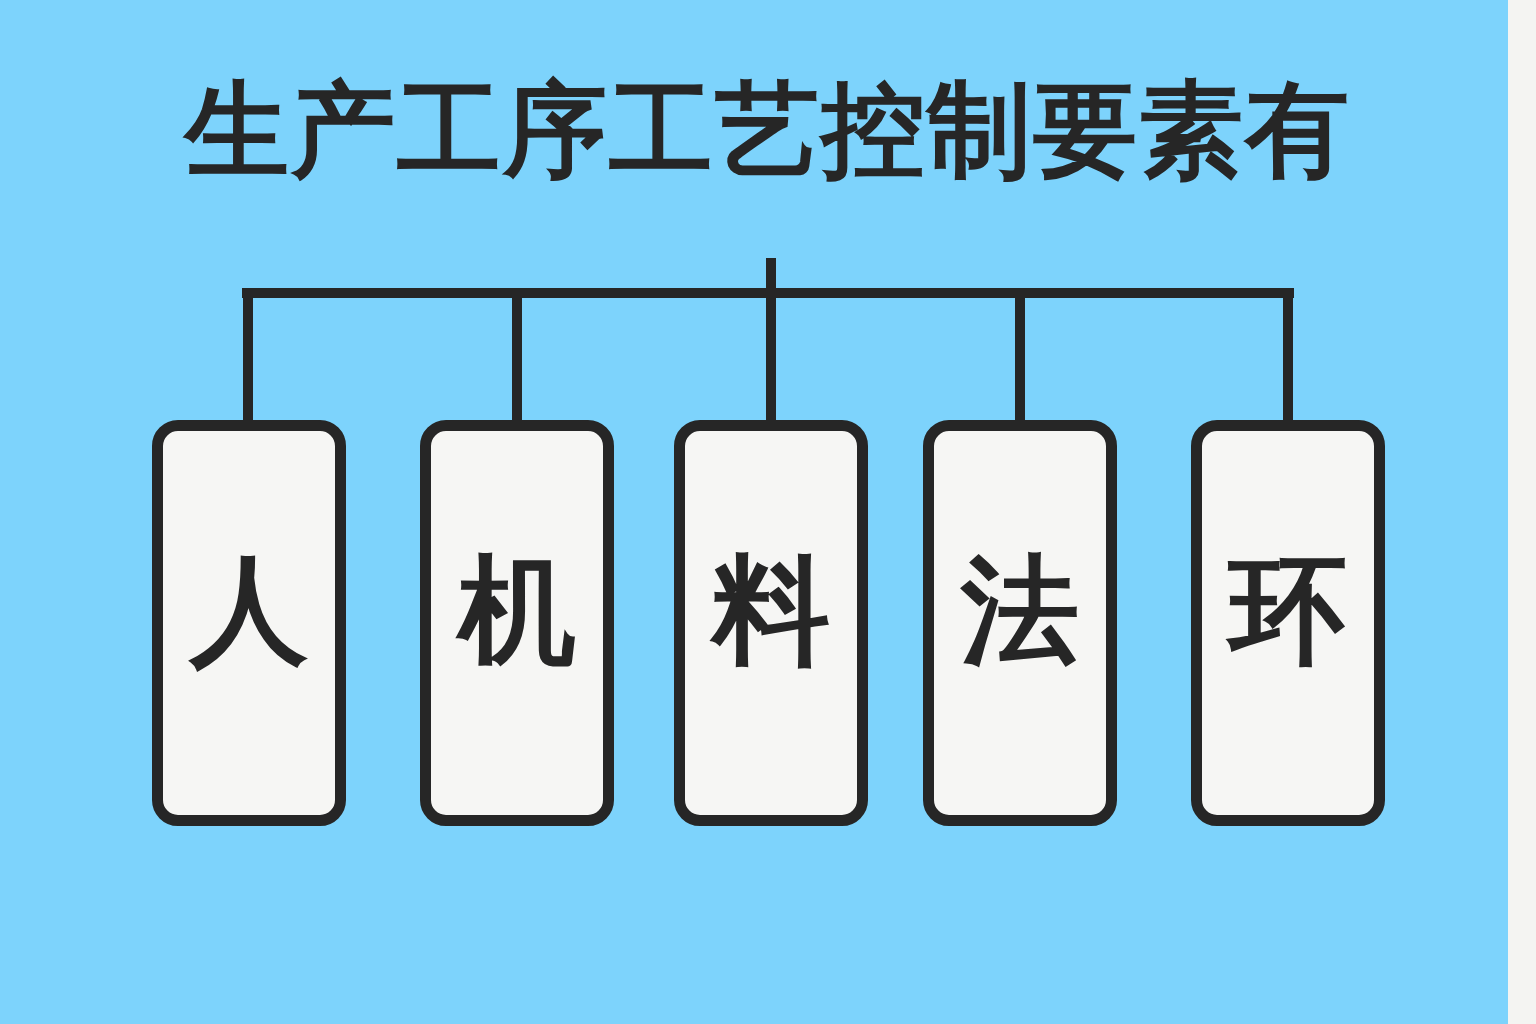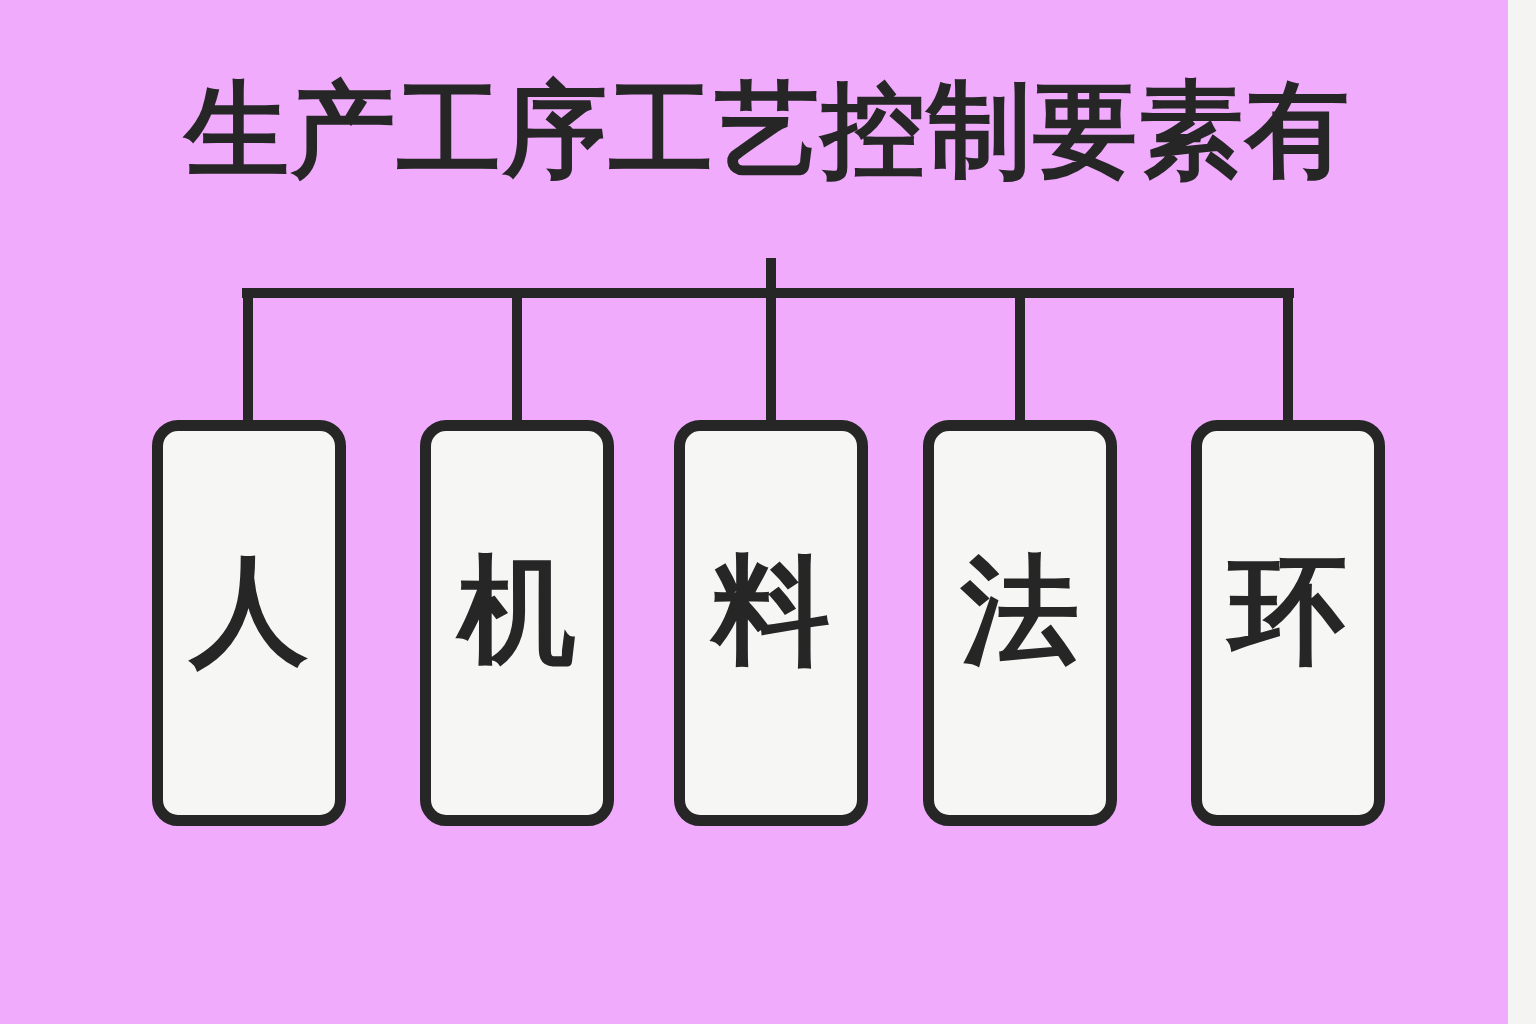--- a/index.html
+++ b/index.html
@@ -11,21 +11,21 @@
     width: 1536px;
     height: 1024px;
     background: #f4f4f2;
     font-family: "DejaVu Sans", "Liberation Sans", sans-serif;
     overflow: hidden;
   }
   #canvas {
     position: relative;
     width: 1508px;
     height: 1024px;
-    background: #f0abfc;
+    background: #7dd3fc;
   }
   
   #title {
     position: absolute;
     left: 0;
     top: 68px;
     width: 1536px;
     text-align: center;
     font-size: 104px;
     line-height: 1.2;

